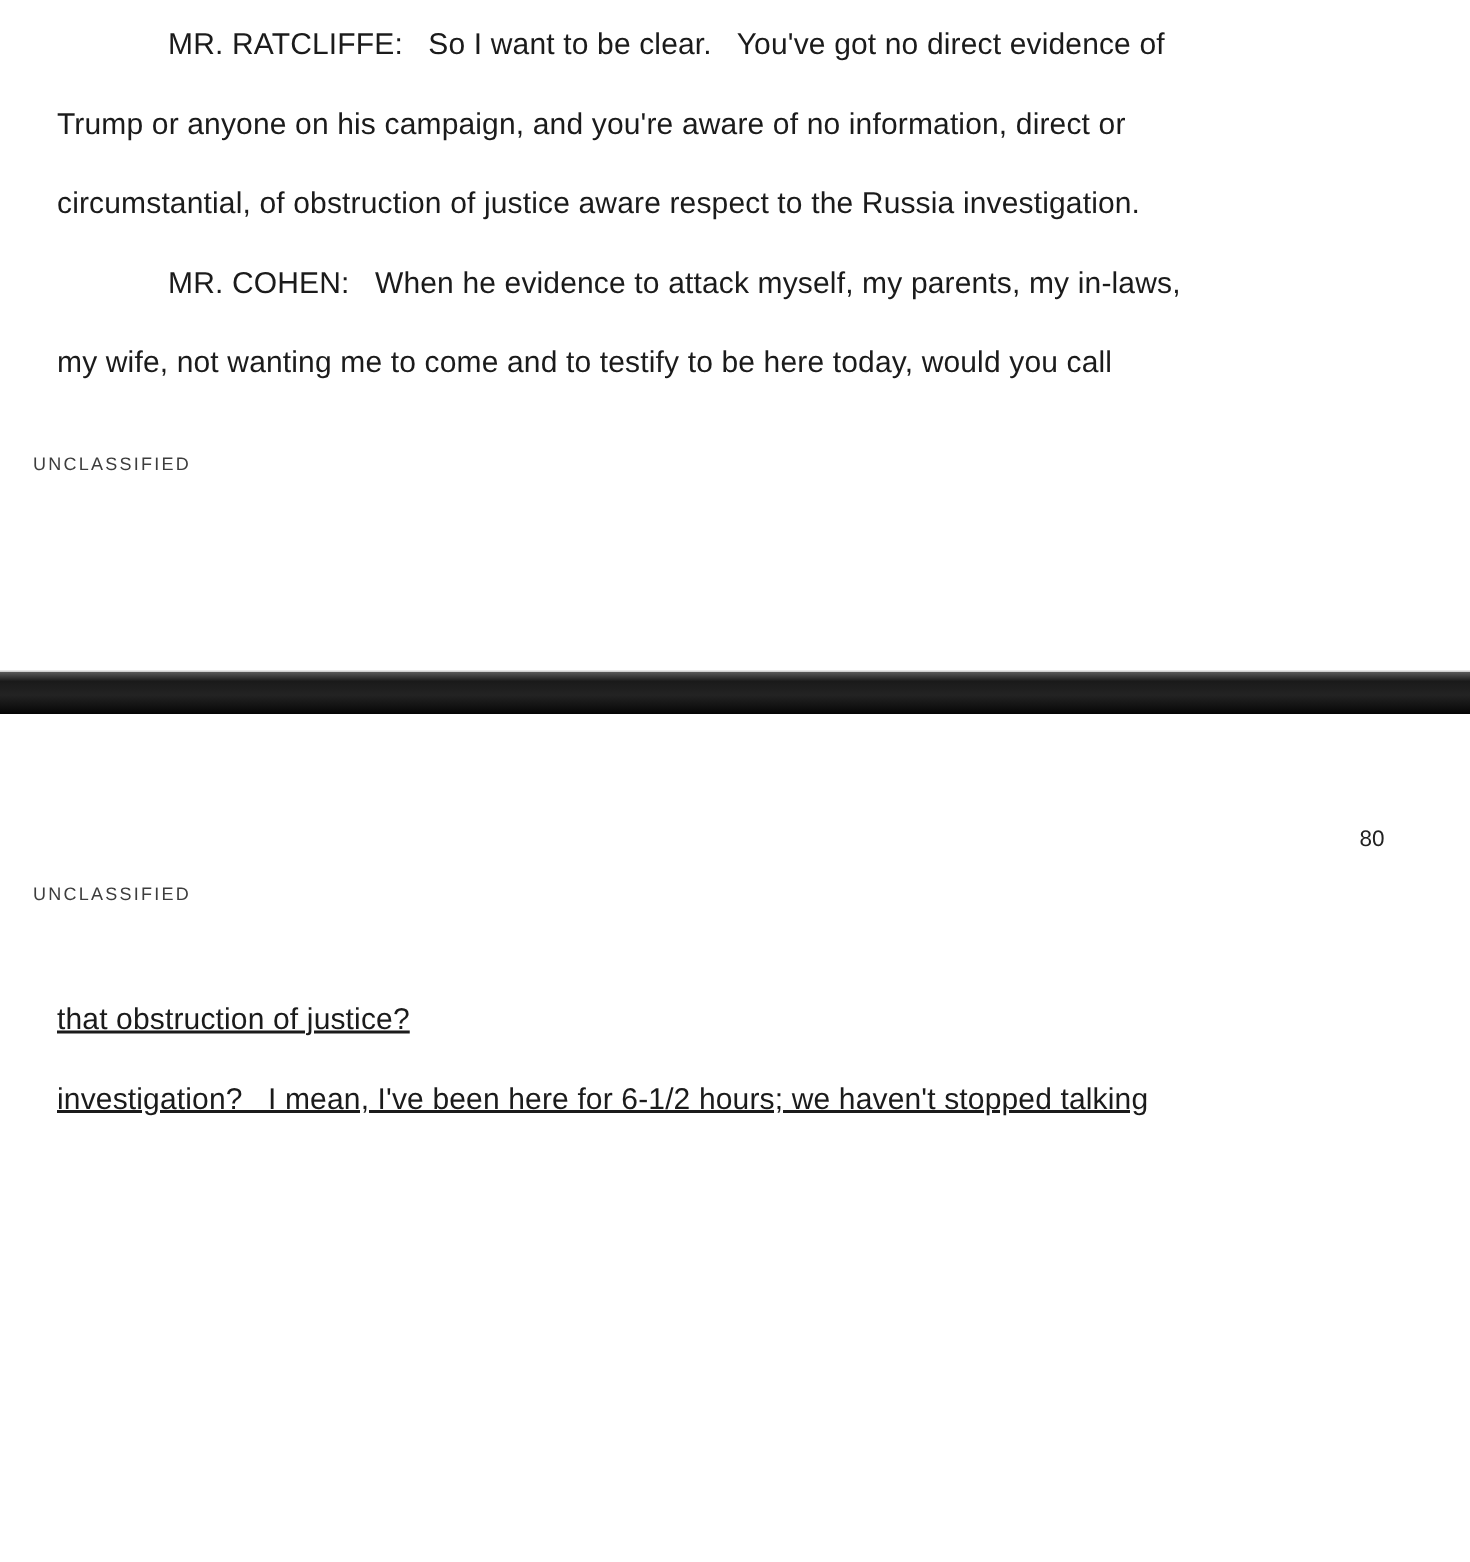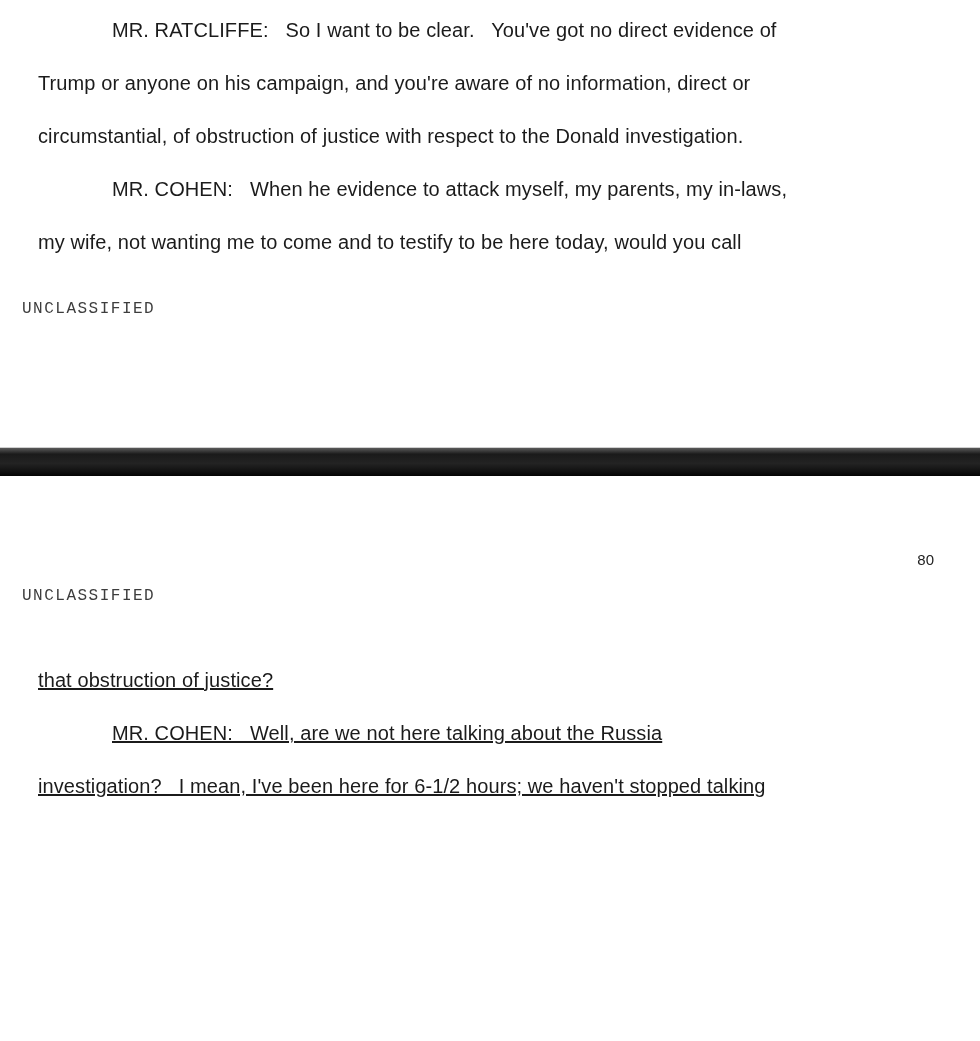--- a/index.html
+++ b/index.html
@@ -9,38 +9,38 @@
   }
   body {
     width: 980px;
     height: 1041px;
     overflow: hidden;
     font-family: "Liberation Sans", sans-serif;
     color: #1b1b1b;
   }
   .page {
     padding-left: 38px;
-    padding-right: 34px;
+    padding-right: 45px;
   }
   .page-1 {
     padding-top: 4px;
   }
   .line {
     margin: 0;
     font-size: 20px;
     line-height: 53px;
     white-space: pre-wrap;
     letter-spacing: 0.1px;
   }
   .indent {
     padding-left: 74px;
   }
   .classification {
-    font-family: Liberation Mono, monospace;
-    font-size: 16px;
+    font-family: Liberation Sans, sans-serif;
+    font-size: 12px;
     line-height: 24px;
     color: #3d3d3d;
     letter-spacing: 1.5px;
     margin-left: -16px;
   }
   .page-1 .classification {
     margin-top: 28px;
   }
   .page-break-bar {
     margin-top: 126px;
@@ -67,32 +67,31 @@
 </style>
 </head>
 <body>
 
 <div>
 
   <section class="page page-1">
     <div class="body-lines">
       <p class="line indent">MR. RATCLIFFE:   So I want to be clear.   You've got no direct evidence of</p>
       <p class="line">Trump or anyone on his campaign, and you're aware of no information, direct or</p>
-      <p class="line">circumstantial, of obstruction of justice with respect to the Donald investigation.</p>
+      <p class="line">circumstantial, of obstruction of justice aware respect to the Russia investigation.</p>
       <p class="line indent">MR. COHEN:   When he evidence to attack myself, my parents, my in-laws,</p>
       <p class="line">my wife, not wanting me to come and to testify to be here today, would you call</p>
     </div>
     <div class="classification">UNCLASSIFIED</div>
   </section>
 
   <div class="page-break-bar"></div>
 
   <section class="page page-2">
     <div class="page-number">80</div>
     <div class="classification">UNCLASSIFIED</div>
     <div class="body-lines">
       <p class="line">that obstruction of justice?</p>
-      <p class="line indent">MR. COHEN:   Well, are we not here talking about the Russia</p>
       <p class="line">investigation?   I mean, I've been here for 6-1/2 hours; we haven't stopped talking</p>
     </div>
   </section>
 
 </div>
 
 </body></html>

